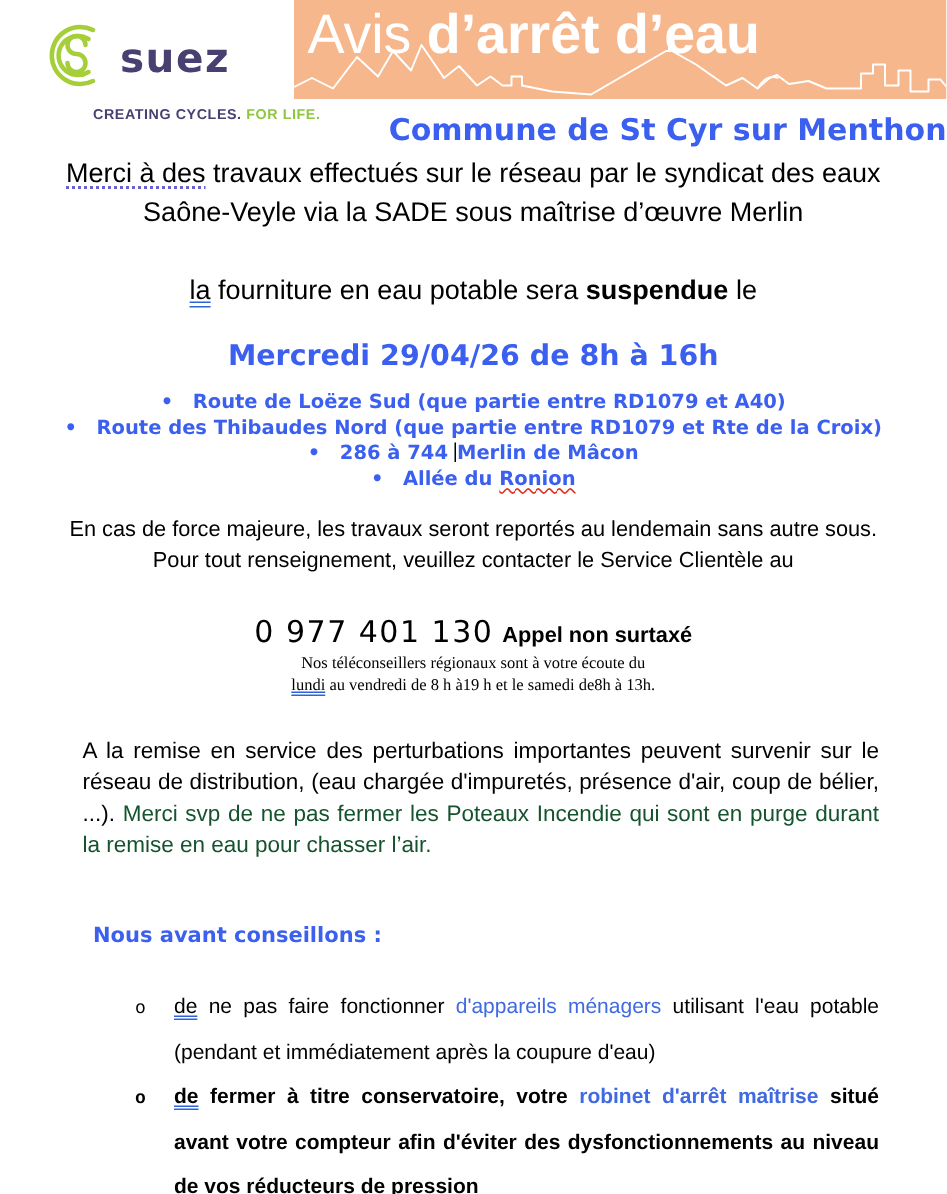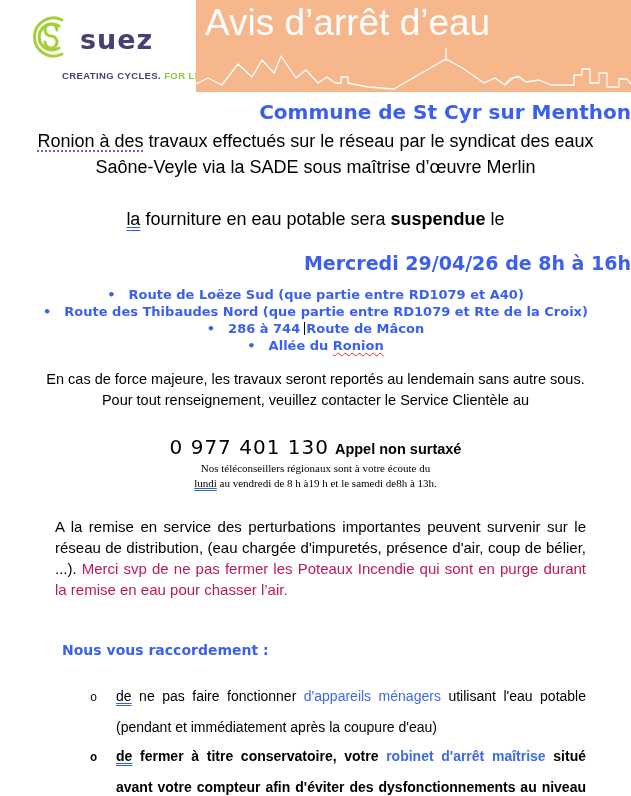--- a/index.html
+++ b/index.html
@@ -2,53 +2,53 @@
 <html><head>
 <meta charset="utf-8">
 <style>
   * { margin:0; padding:0; box-sizing:border-box; }
   html,body { background:#fff; }
   body {
     width:631px; height:796px; overflow:hidden;
     font-family:"Liberation Sans", sans-serif; color:#000;
   }
   
-  .header { display:flex; height:92px; }
+  .header { display:flex; height:66px; }
   .logo-block { width:196px; padding-top:12px; display:flex; flex-direction:column; align-items:flex-start; padding-left:26px; }
   .logo-row { display:flex; align-items:center; gap:4px; }
   .brand { font-family:"DejaVu Sans", sans-serif; font-weight:bold; font-size:27px; color:#474071; letter-spacing:1px; }
   .tagline { font-size:9.5px; font-weight:bold; letter-spacing:.4px; margin-top:4px; margin-left:36px; white-space:nowrap; }
   .tag-purple { color:#474071; }
   .tag-green { color:#8DC63F; }
   .banner { flex:1; background:#F7B78D; position:relative; color:#fff; overflow:hidden; }
   .banner-title { font-size:37px; line-height:1.1; padding:3px 0 0 9px; white-space:nowrap; }
-  .banner-title .bold { font-weight:normal; }
+  .banner-title .bold { font-weight:bold; }
   .skyline { position:absolute; left:0; bottom:0; width:100%; height:52px; }
   
   .commune { color:#3B5FEF; font-family:"DejaVu Sans", sans-serif; text-align:right; font-weight:bold; font-size:20px; margin-top:8px; }
   .intro { text-align:center; font-size:18px; line-height:26px; margin-top:4px; }
   .sp-dotted { text-decoration:underline dotted #6B5FD6; text-decoration-thickness:2px; text-underline-offset:3px; }
   .sp-double { text-decoration:underline double #2E62D9; text-underline-offset:2px; }
   .bold { font-weight:bold; }
   
-  .date-heading { color:#3B5FEF; text-align:right; font-weight:bold; font-size:19px; margin-top:20px; font-family:"DejaVu Sans", sans-serif;}
+  .date-heading { color:#3B5FEF; text-align:center; font-weight:bold; font-size:19px; margin-top:20px; font-family:"DejaVu Sans", sans-serif;}
   .streets { list-style:none; text-align:center; color:#3B5FEF; font-weight:bold; font-size:13px; line-height:17px; margin-top:12px; font-family:"DejaVu Sans", sans-serif;}
   .streets .mk { margin-right:13px; }
   .caret { display:inline-block; width:1px; height:13px; background:#000; vertical-align:-2px; margin:0 1px 0 4px; }
   .sp-wavy { text-decoration:underline wavy #E03020; text-decoration-thickness:1px; text-underline-offset:2px; }
   
   .force { text-align:center; font-size:14.5px; line-height:21px; margin-top:15px; }
   .phone-wrap { text-align:center; margin-top:24px; }
   .phone-number { font-size:20px; font-weight:normal; letter-spacing:1px; font-family:"DejaVu Sans", sans-serif;}
   .phone-label { font-size:14.5px; font-weight:bold; margin-left:6px; font-family:Liberation Sans, sans-serif;}
   .hours { text-align:center; font-size:11px; line-height:15px; margin-top:2px;font-family:Liberation Serif, serif; }
   .sp-link { text-decoration:underline double #2E62D9; text-underline-offset:1px; }
   
   .remise { text-align:justify; font-size:15px; line-height:21px; margin:25px 45px 0 55px; }
-  .red { color:#be185d;margin-top:44px; }
+  .red { color:#14532d;margin-top:44px; }
   
   .advice-heading { color:#3B5FEF; font-weight:bold; font-size:14px; margin:42px 0 0 62px; font-family:"DejaVu Sans", sans-serif;}
   .advice { list-style:none; margin:24px 45px 0 90px; font-size:14px; line-height:29px; text-align:justify; }
   .advice li { padding-left:26px; text-indent:-26px; }
   .advice .mk { display:inline-block; width:26px; text-indent:0; font-family:"Liberation Mono", monospace; font-size:12px; }
   .advice .blue { color:#3F6AE0; }
   .advice li.bold-item { font-weight:bold; }
 </style>
 </head>
 <body>
@@ -83,53 +83,53 @@
           <path d="M250,20 L250,8"></path>
           <path d="M309,45 q6,-10 14,-7"></path>
         </g>
       </svg>
     </div>
   </header>
 
   <h1 class="commune">Commune de St Cyr sur Menthon</h1>
 
   <p class="intro">
-    <span class="sp-dotted">Ronion à des</span><span> travaux effectués sur le réseau par le syndicat des eaux</span><br>
+    <span class="sp-dotted">Merci à des</span><span> travaux effectués sur le réseau par le syndicat des eaux</span><br>
     <span>Saône-Veyle via la SADE sous maîtrise d’œuvre Merlin</span><br>
     <br>
     <span class="sp-double">la</span><span> fourniture en eau potable sera </span><span class="bold">suspendue</span><span> le</span>
   </p>
 
   <div class="date-heading">Mercredi 29/04/26 de 8h à 16h</div>
 
   <ul class="streets">
     <li><span class="mk">•</span><span>Route de Loëze Sud (que partie entre RD1079 et A40)</span></li>
     <li><span class="mk">•</span><span>Route des Thibaudes Nord (que partie entre RD1079 et Rte de la Croix)</span></li>
-    <li><span class="mk">•</span><span>286 à 744</span><span class="caret"></span><span>Route de Mâcon</span></li>
+    <li><span class="mk">•</span><span>286 à 744</span><span class="caret"></span><span>Merlin de Mâcon</span></li>
     <li><span class="mk">•</span><span>Allée du </span><span class="sp-wavy">Ronion</span></li>
   </ul>
 
   <p class="force">
     <span>En cas de force majeure, les travaux seront reportés au lendemain sans autre sous.</span><br>
     <span>Pour tout renseignement, veuillez contacter le Service Clientèle au</span>
   </p>
 
   <div class="phone-wrap">
     <span class="phone-number">0 977 401 130</span><span class="phone-label">Appel non surtaxé</span>
   </div>
   <div class="hours">
     <span>Nos téléconseillers régionaux sont à votre écoute du</span><br>
     <span class="sp-link">lundi</span><span> au vendredi de 8 h à19 h et le samedi de8h à 13h.</span>
   </div>
 
   <p class="remise">
     <span>A la remise en service des perturbations importantes peuvent survenir sur le réseau de distribution, (eau chargée d'impuretés, présence d'air, coup de bélier, ...). </span><span class="red">Merci svp de ne pas fermer les Poteaux Incendie qui sont en purge durant la remise en eau pour chasser l’air.</span>
   </p>
 
-  <div class="advice-heading">Nous vous raccordement :</div>
+  <div class="advice-heading">Nous avant conseillons :</div>
 
   <ul class="advice">
     <li>
       <span class="mk">o</span><span class="sp-double">de</span><span> ne pas faire fonctionner </span><span class="blue">d'appareils ménagers</span><span> utilisant l'eau potable (pendant et immédiatement après la coupure d'eau)</span>
     </li>
     <li class="bold-item">
       <span class="mk">o</span><span class="sp-double">de</span><span> fermer à titre conservatoire, votre </span><span class="blue">robinet d'arrêt maîtrise</span><span> situé avant votre compteur afin d'éviter des dysfonctionnements au niveau de vos réducteurs de pression</span>
     </li>
 
   </ul>

